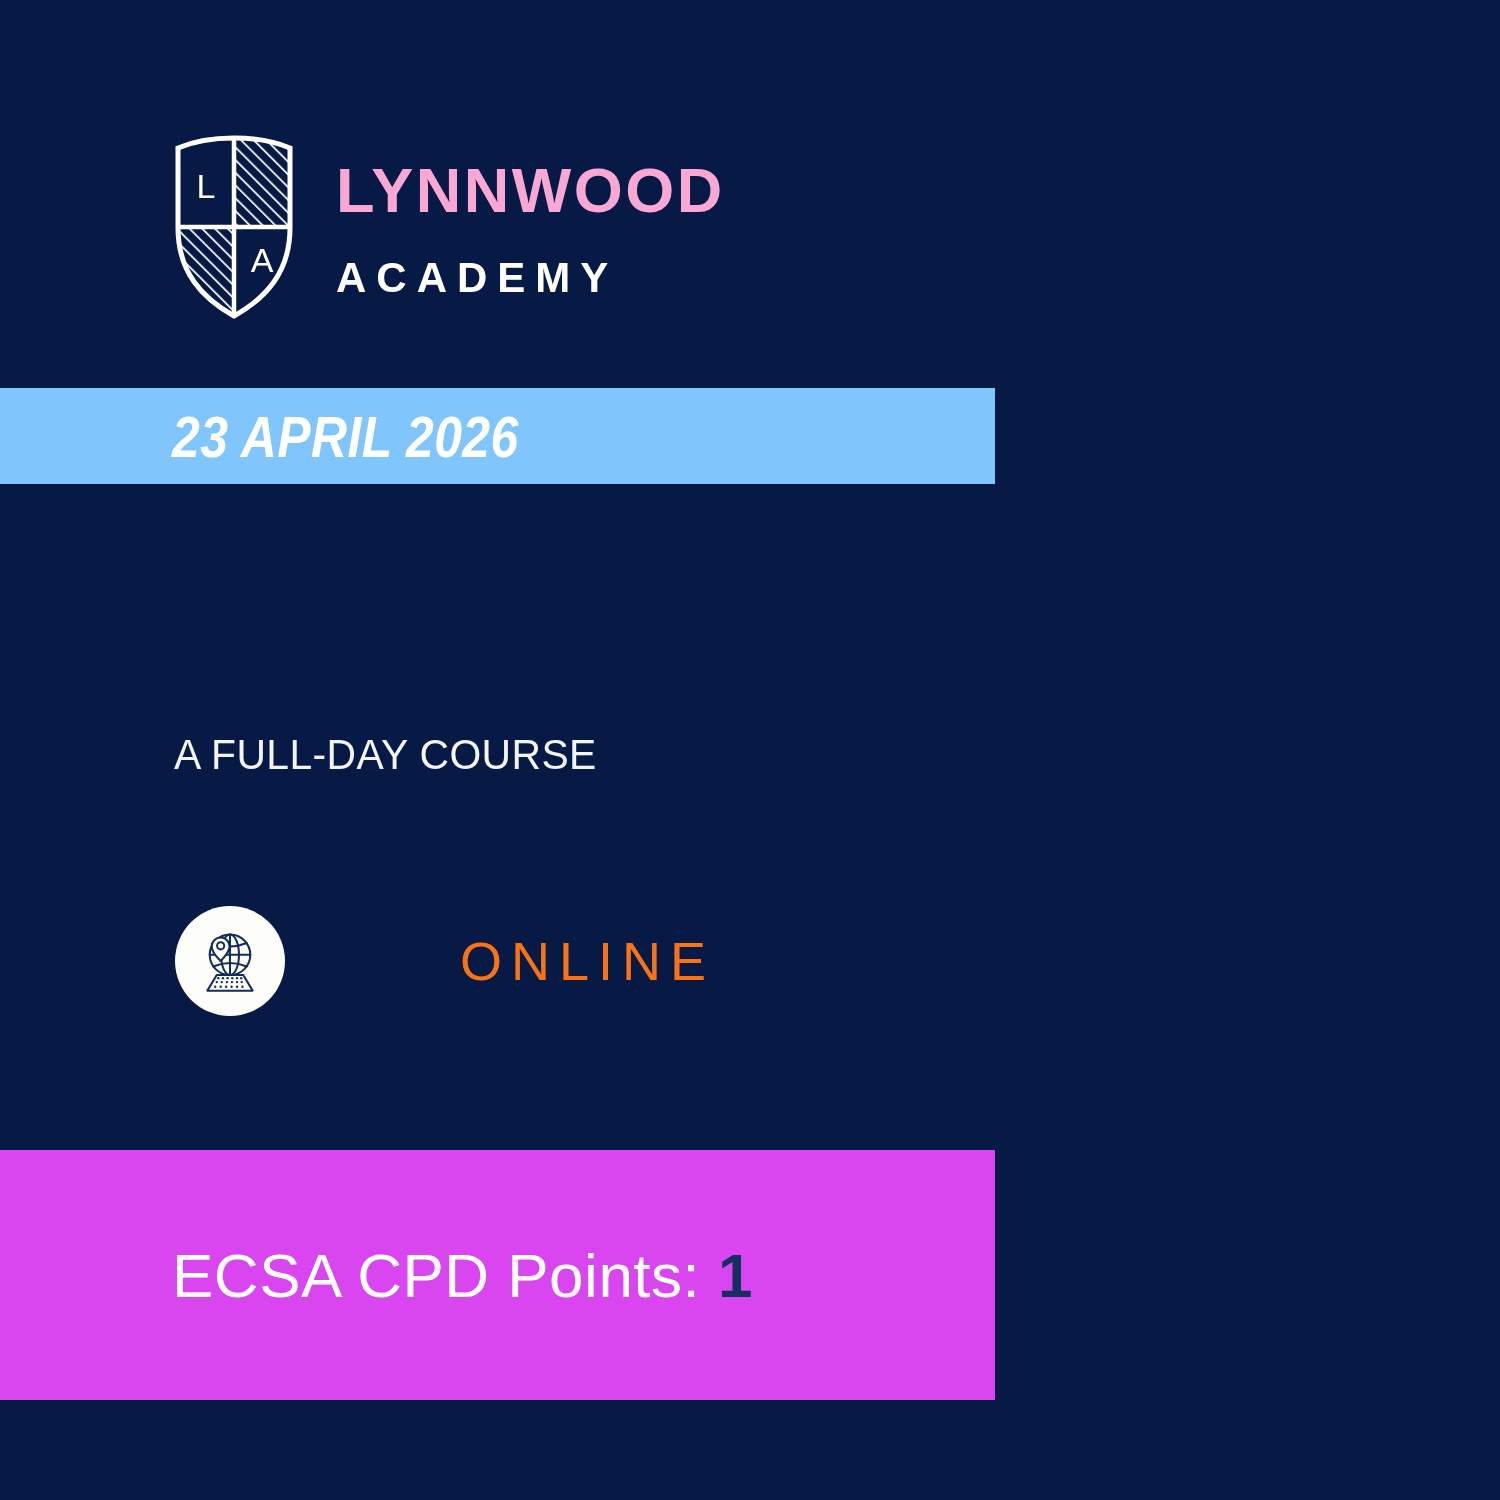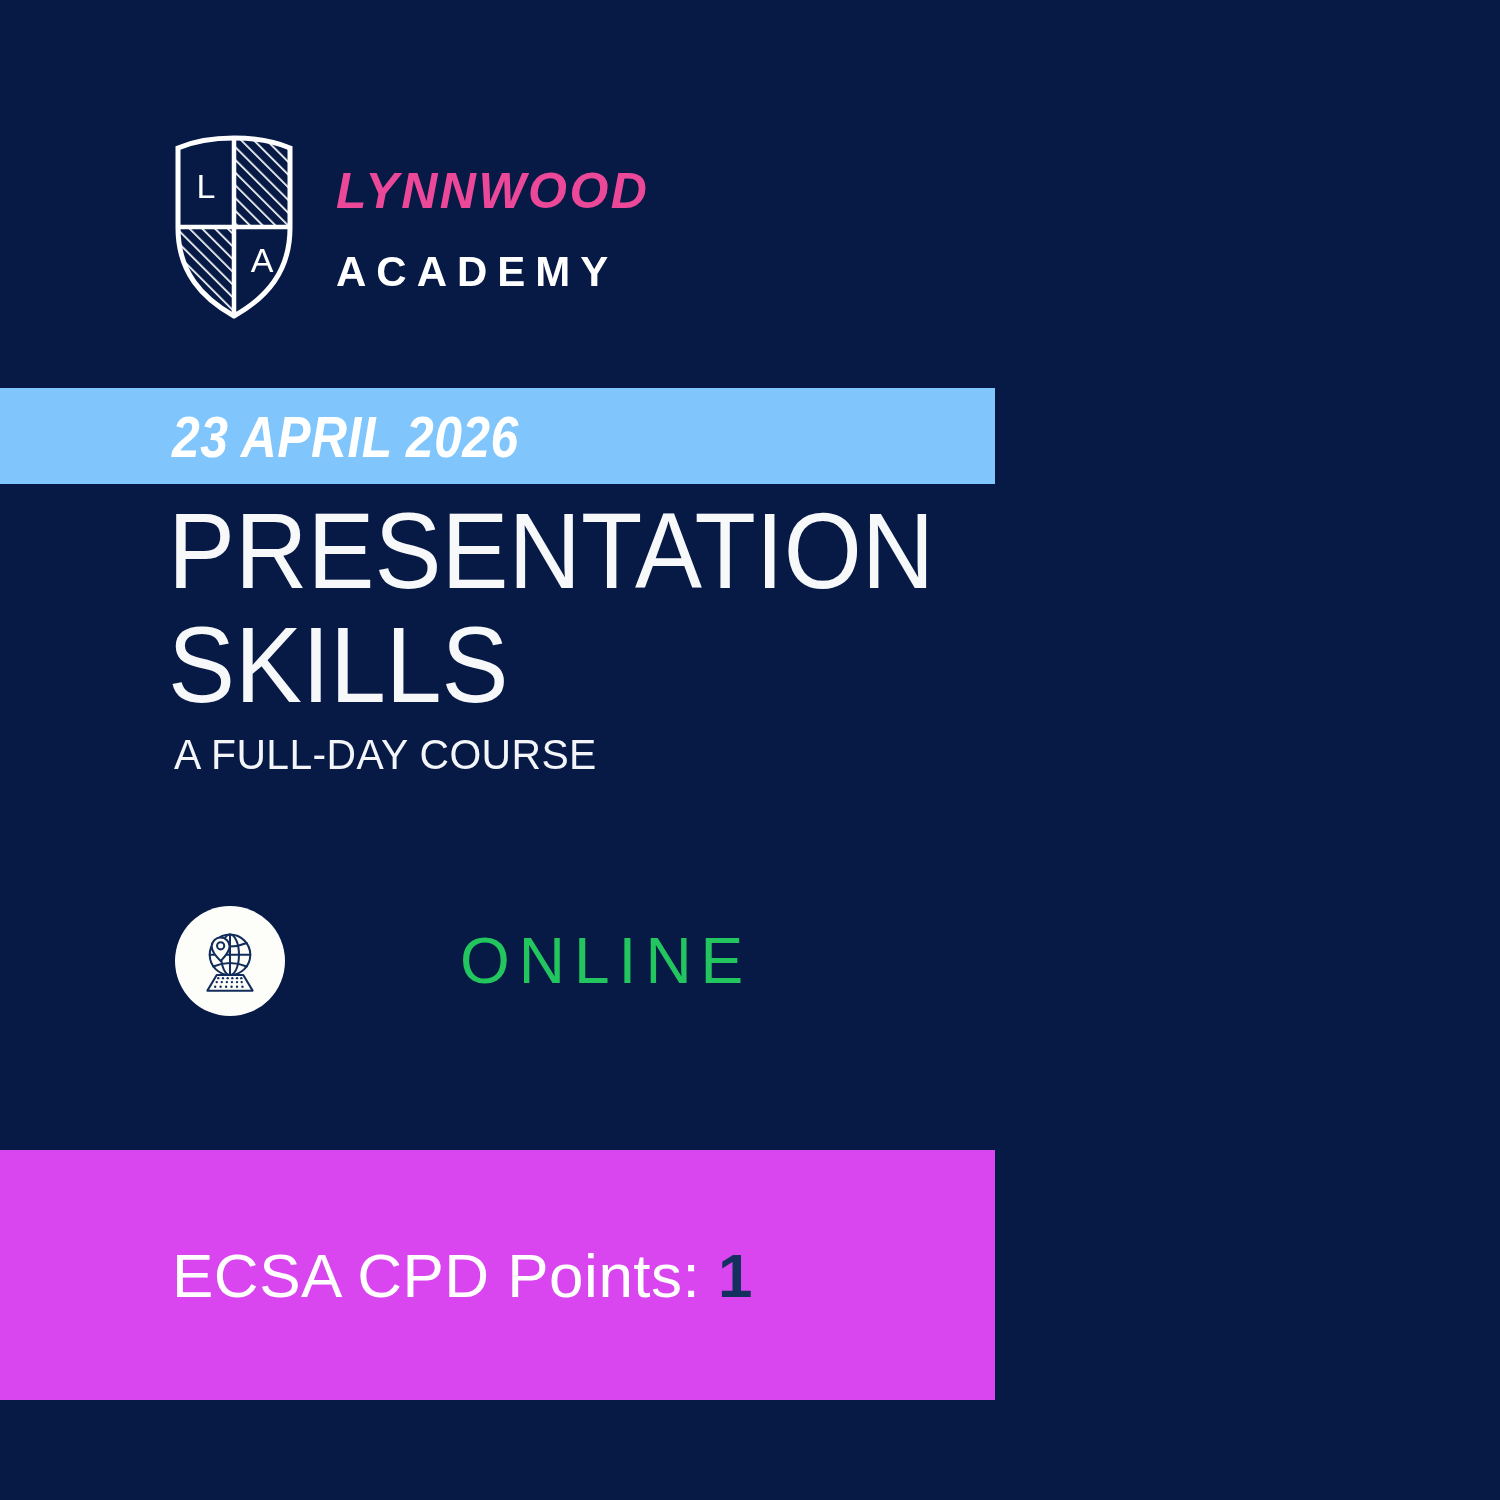--- a/index.html
+++ b/index.html
@@ -31,27 +31,26 @@
     flex: 0 0 auto;
   }
   .wordmark {
     margin-left: 36px;
     display: flex;
     flex-direction: column;
     justify-content: center;
     padding-top: 4px;
   }
   .wordmark-top {
-    color: #ec4899;
-    font-size: 50px;
+    color: #f9a8d4;
+    font-size: 63px;
     font-weight: 700;
     letter-spacing: 2.5px;
     line-height: 1;
     white-space: nowrap;
-    font-style: italic;
   }
   .wordmark-bottom {
     color: #ffffff;
     font-size: 42px;
     font-weight: 700;
     letter-spacing: 10px;
     line-height: 1;
     margin-top: 35px;
     white-space: nowrap;
   }
@@ -122,22 +121,22 @@
     height: 110px;
     border-radius: 50%;
     background: #fdfdfa;
     display: flex;
     align-items: center;
     justify-content: center;
     flex: 0 0 auto;
   }
   .mode-label {
     margin-left: 175px;
-    color: #22c55e;
-    font-size: 64px;
+    color: #f97316;
+    font-size: 54px;
     font-weight: 400;
     letter-spacing: 9px;
     line-height: 1;
     white-space: nowrap;
   }
 
   
   .cpd-banner {
     position: absolute;
     left: 0;
@@ -202,24 +201,20 @@
     <div class="wordmark">
       <div class="wordmark-top">LYNNWOOD</div>
       <div class="wordmark-bottom">ACADEMY</div>
     </div>
   </div>
 
   <div class="date-banner">
     <div class="date-text">23 APRIL 2026</div>
   </div>
 
-  <div class="title-wrap">
-    <div class="title-line">PRESENTATION</div>
-    <div class="title-line">SKILLS</div>
-  </div>
   <div class="subtitle">A FULL-DAY COURSE</div>
 
   <div class="mode-row">
     <div class="mode-icon-circle">
       <svg viewBox="0 0 100 100" width="78" height="78" aria-hidden="true">
         <g fill="none" stroke="#122c5c" stroke-width="2.6" stroke-linecap="round" stroke-linejoin="round">
 
           <circle cx="50" cy="42" r="26"></circle>
           <ellipse cx="50" cy="42" rx="11.5" ry="26"></ellipse>
           <line x1="24" y1="42" x2="76" y2="42"></line>

